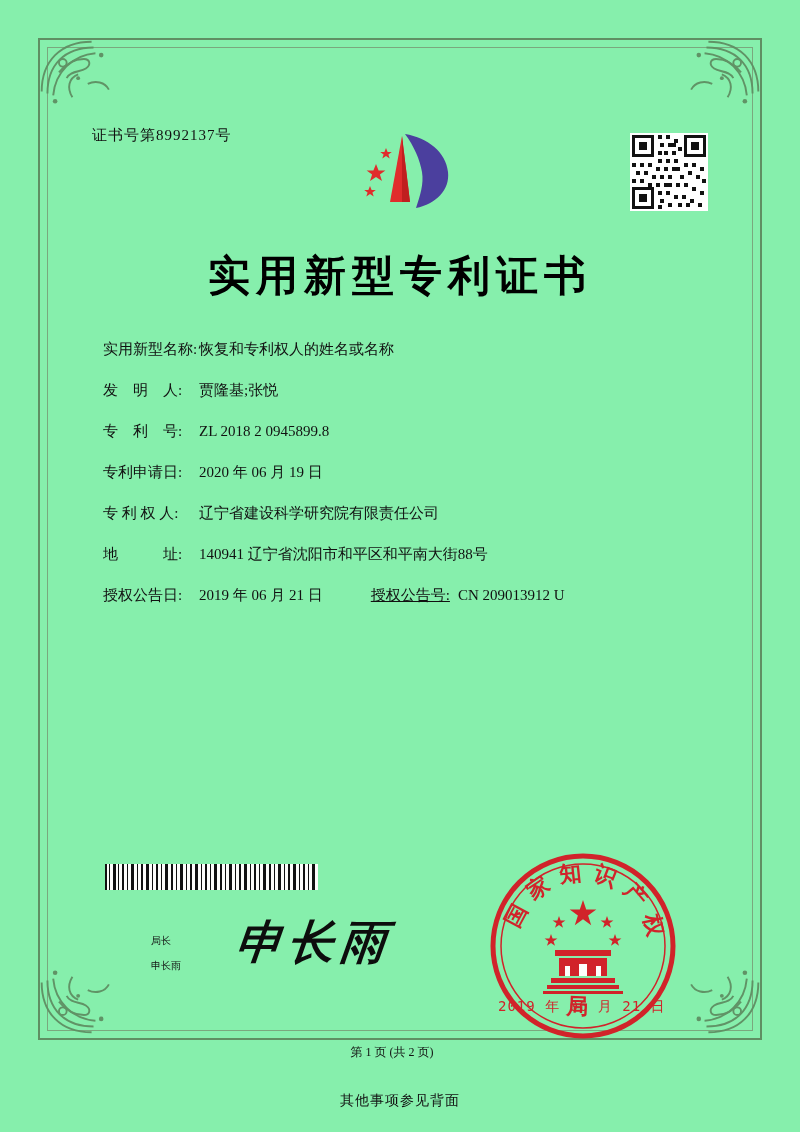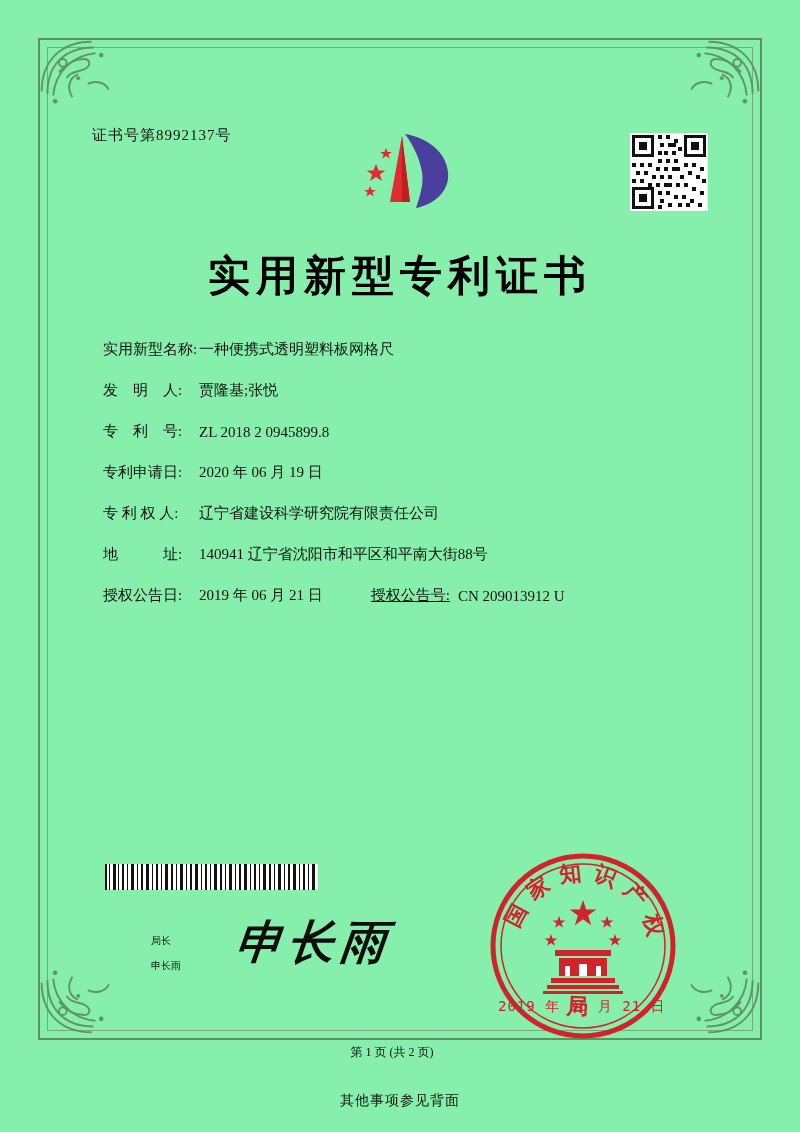--- a/index.html
+++ b/index.html
@@ -91,21 +91,21 @@
 
   
   .fields {
     position: absolute;
     left: 103px;
     top: 340px;
     width: 600px;
   }
   .frow {
     display: flex;
-    align-items: flex-end;
+    align-items: center;
     font-size: 15px;
     margin-bottom: 22px;
     color: #111;
   }
   .flabel {
     width: 96px;
     flex: 0 0 96px;
     letter-spacing: 0px;
     color: #111;
     white-space: nowrap;
@@ -375,21 +375,21 @@
       </g>
     </svg>
   </div>
 
   <div class="title">实用新型专利证书</div>
 
   <div class="fields">
 
     <div class="frow">
       <span class="flabel">实用新型名称:</span>
-      <span class="fvalue">一种便携式透明塑料板网格尺</span>
+      <span class="fvalue">恢复和专利权人的姓名或名称</span>
     </div>
 
     <div class="frow">
       <span class="flabel">发　明　人:</span>
       <span class="fvalue">贾隆基;张悦</span>
     </div>
 
     <div class="frow">
       <span class="flabel">专　利　号:</span>
       <span class="fvalue mono">ZL 2018 2 0945899.8</span>

